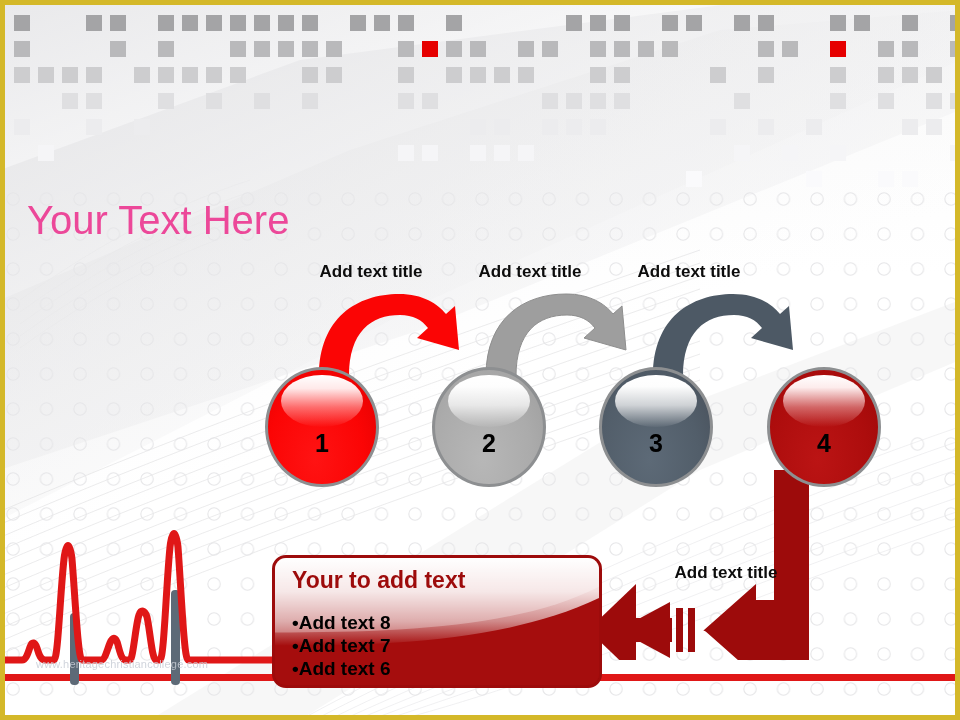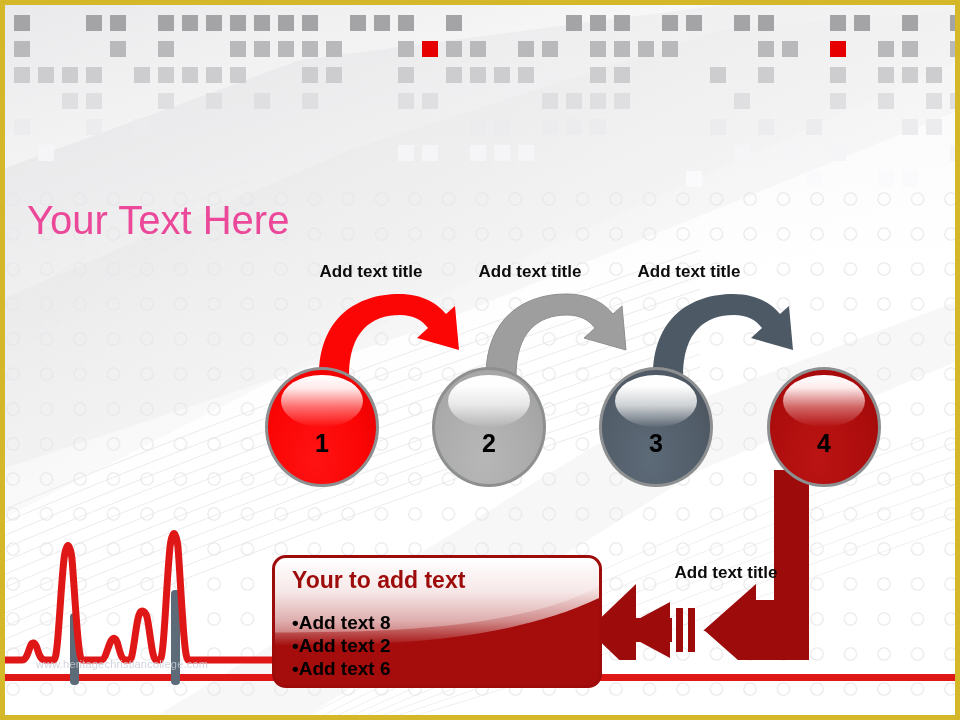--- a/index.html
+++ b/index.html
@@ -382,21 +382,21 @@
         </linearGradient>
       </defs>
       <rect x="0" y="0" width="330" height="133" fill="#a50d0d"></rect>
       <path d="M0,0 L330,0 L330,42 C240,86 120,92 0,92 Z" fill="url(#cbg)"></path>
       <path d="M0,0 L330,0 L330,30 C250,72 130,78 0,78 Z" fill="#ffffff" opacity="0.30"></path>
     </svg>
     <div class="cb-inner">
       <div id="cb-heading">Your to add text</div>
       <ul id="cb-list">
         <li><span class="bullet">•</span><span>Add text 8</span></li>
-        <li><span class="bullet">•</span><span>Add text 2</span></li>
+        <li><span class="bullet">•</span><span>Add text 7</span></li>
         <li><span class="bullet">•</span><span>Add text 6</span></li>
       </ul>
     </div>
   </div>
 
   <div id="watermark">www.heritagechristiancollege.com</div>
 
   <div class="frame-border frame-top"></div>
   <div class="frame-border frame-left"></div>
   <div class="frame-border frame-right"></div>

